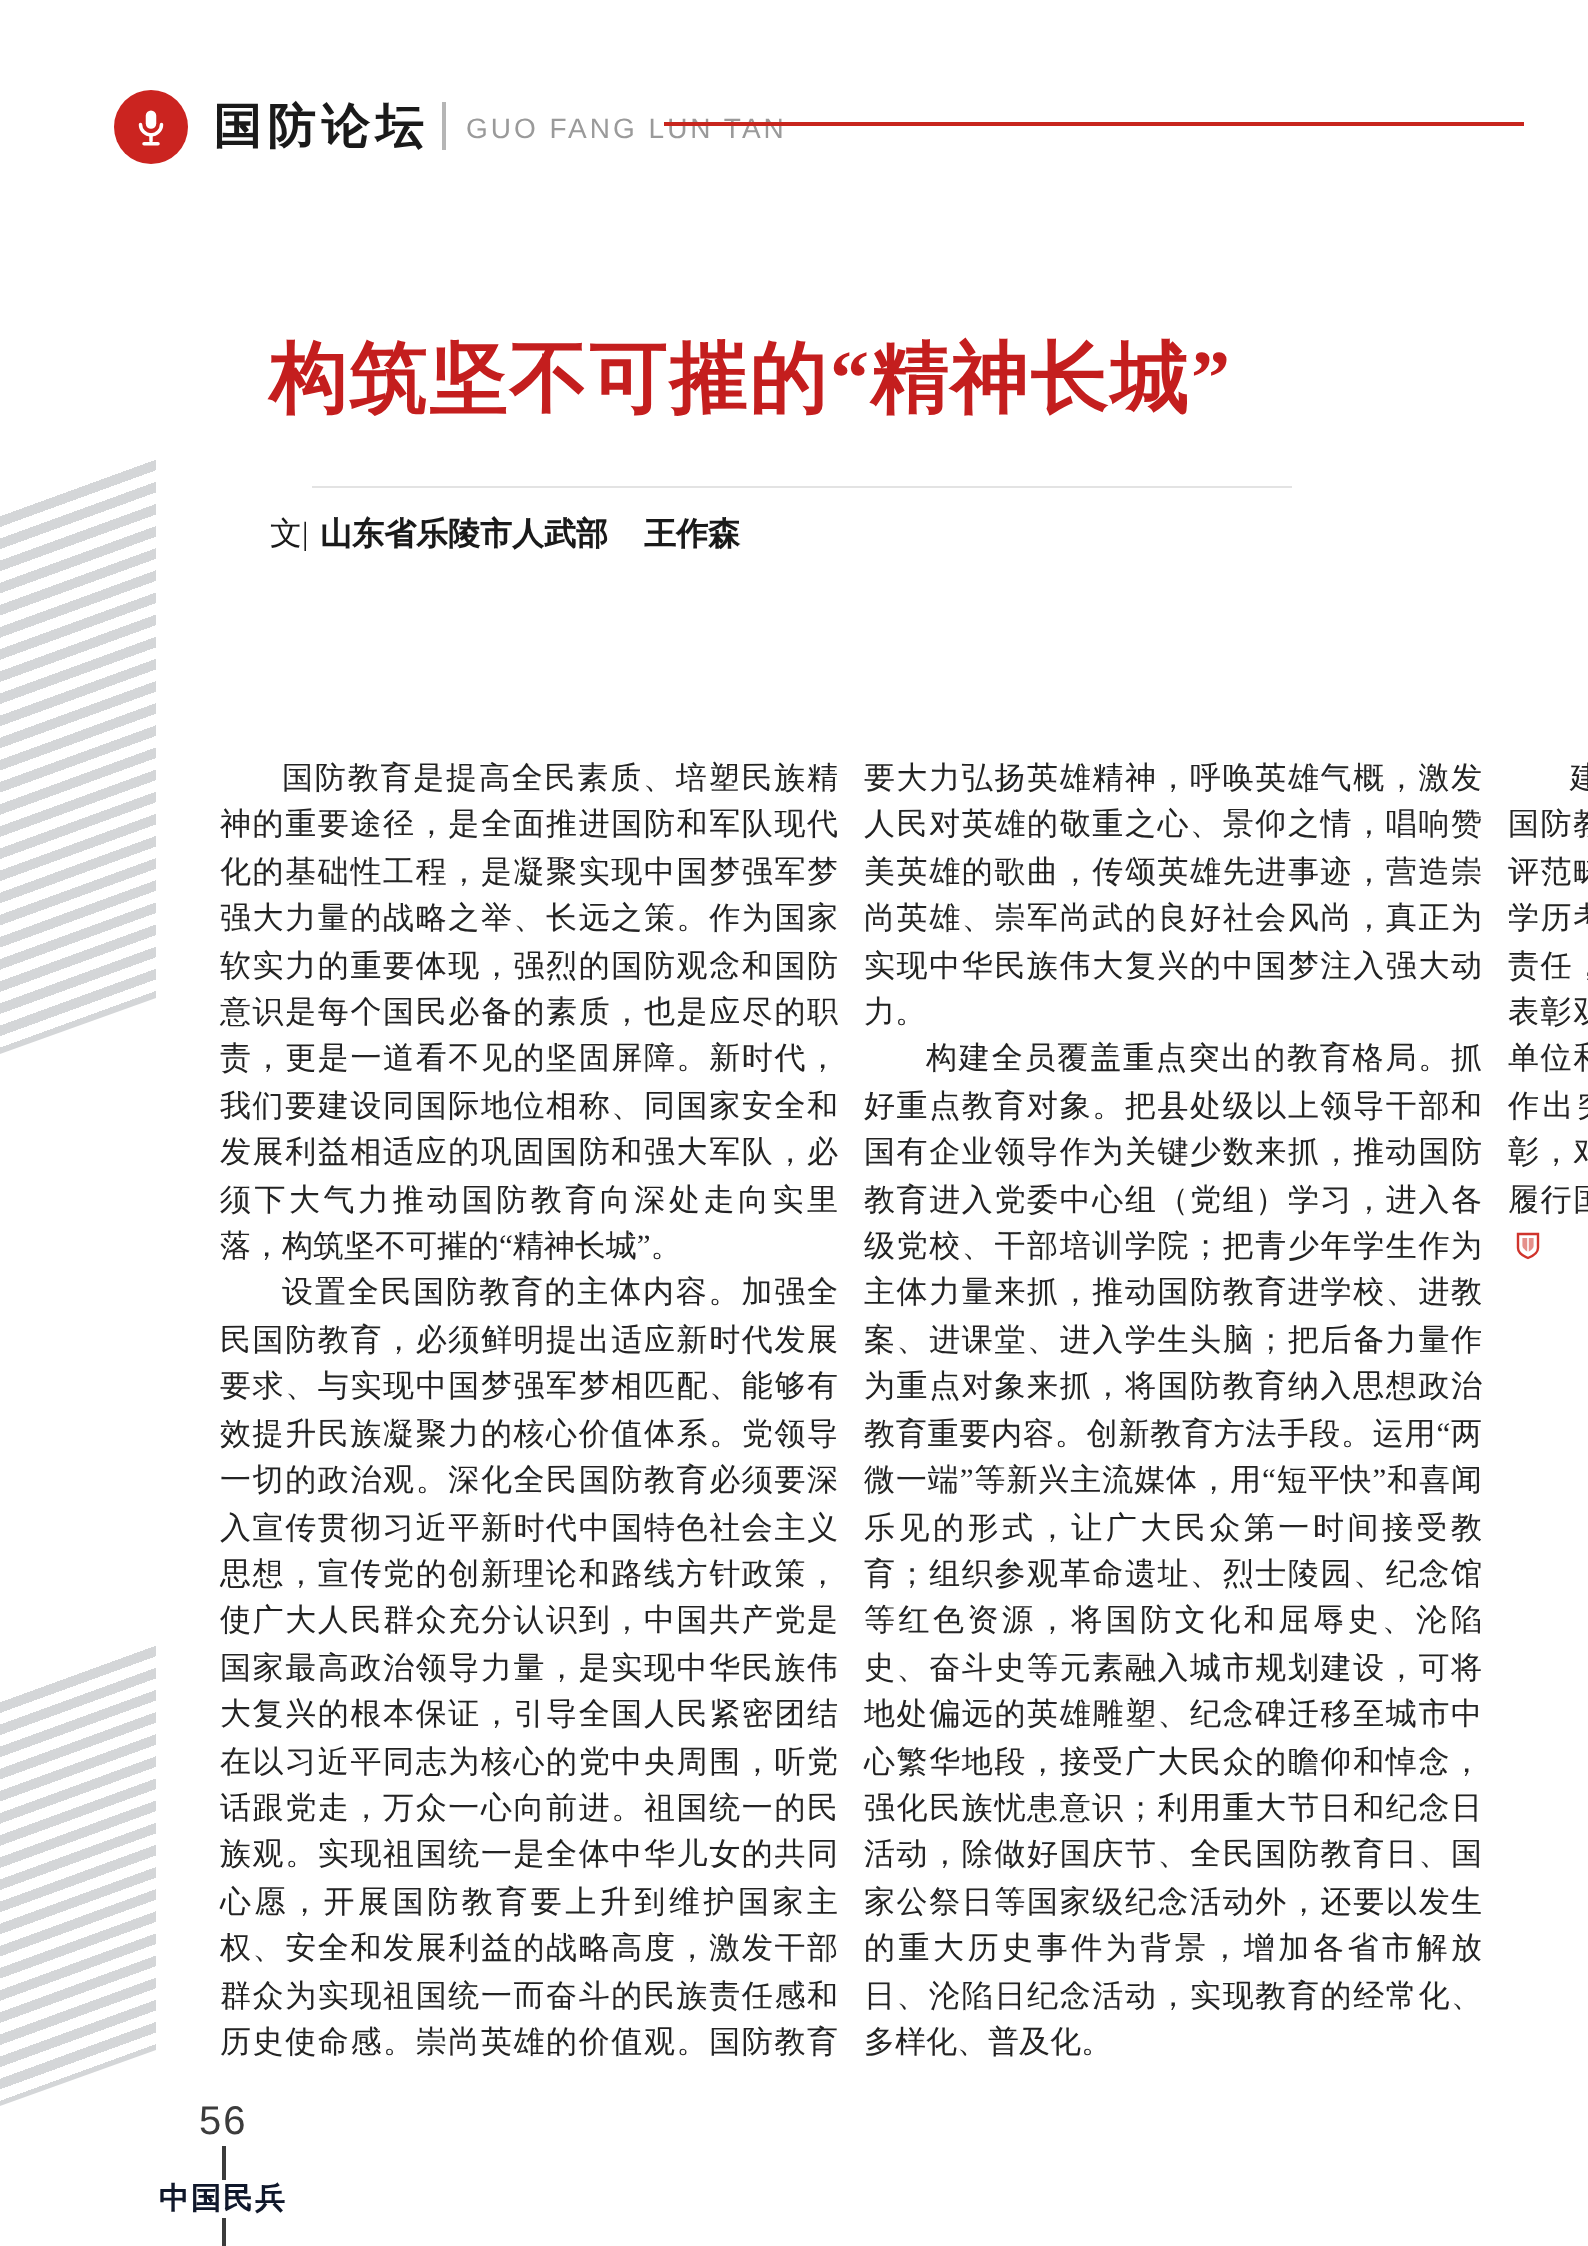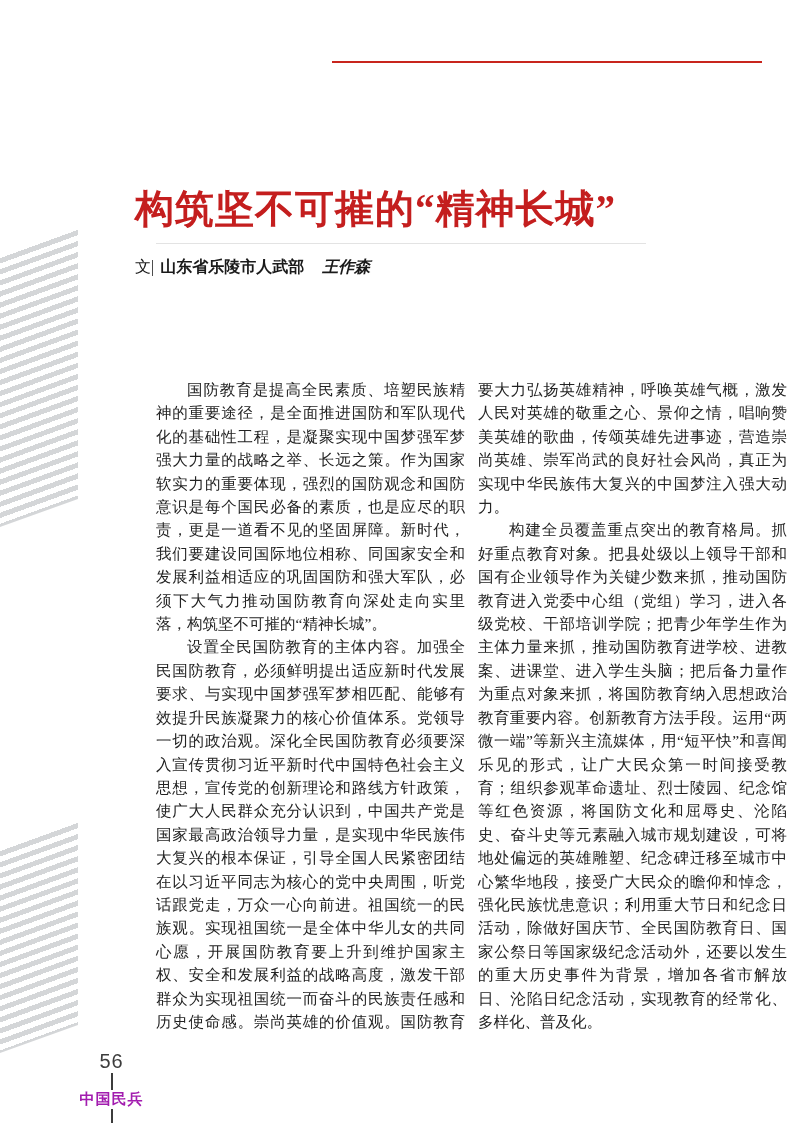--- a/index.html
+++ b/index.html
@@ -38,64 +38,77 @@
     font-family:"Liberation Sans","DejaVu Sans",sans-serif;
     font-size:14px;color:#9a9a9a;letter-spacing:1.5px;white-space:nowrap;
     padding-top:2px;
   }
   .header-rule{
     position:absolute;top:61px;left:332px;width:430px;height:2px;background:#c8251d;
   }
 
   
   .article-title{
-    position:absolute;top:156px;left:135px;width:620px;
+    position:absolute;top:136px;left:135px;width:620px;
     font-family:"Liberation Serif","DejaVu Serif",serif;
     font-weight:bold;font-size:39px;color:#c41e1e;letter-spacing:1px;
     white-space:nowrap;
   }
   .byline{
     position:absolute;top:213px;left:135px;
     font-size:16px;color:#1a1a1a;display:flex;align-items:baseline;
   }
   .byline .prefix{font-family:"Liberation Serif","DejaVu Serif",serif;margin-right:6px;}
   .byline .unit{font-family:"Liberation Sans","DejaVu Sans",sans-serif;font-weight:bold;margin-top:44px;}
-  .byline .author{font-family:"Liberation Sans","DejaVu Sans",sans-serif;font-weight:bold;margin-left:18px;font-style:italic;}
+  .byline .author{font-family:"Liberation Sans","DejaVu Sans",sans-serif;font-weight:bold;margin-left:18px;}
   .byline-rule{position:absolute;top:243px;left:156px;width:490px;height:1px;background:#e3e3e3;}
 
   
   .body-text{
     position:absolute;top:378px;left:110px;width:631px;height:660px;
     column-count:2;column-gap:13px;column-fill:auto;
     font-size:15.5px;line-height:23.4px;color:#232323;
-    text-align:justify;word-break:break-all;margin-left:46px;
+    text-align:justify;word-break:break-all;
   }
   .body-text p{margin:0;text-indent:2em;}
   .endmark-icon{display:inline-block;vertical-align:-2px;margin-left:4px;}
 
   
   .footer{
     position:absolute;top:1050px;left:57px;display:flex;align-items:center;
     font-family:"Liberation Sans","DejaVu Sans",sans-serif;color:#3c3c3c;flex-direction:column;
   }
   .footer .page-num{font-size:20px;color:#3c3c3c;letter-spacing:1px;}
   .footer .sep{width:2px;background:#3c3c3c;margin:0 9px;}
   .footer .sep.s1{height:17px;}
   .footer .sep.s2{height:14px;}
-  .footer .mag{font-size:15px;font-weight:bold;color:#a21caf;letter-spacing:1px;}
+  .footer .mag{font-size:15px;font-weight:bold;color:#0f172a;letter-spacing:1px;}
   .footer .issue{font-size:16px;color:#8b5cf6;letter-spacing:1px;padding-top:2px;}
 </style>
 </head>
 <body>
 
 <div class="page">
 
   <div class="stripes band1"></div>
   <div class="stripes band2"></div>
 
+  <div class="header">
+    <div class="mic-circle">
+      <svg width="21" height="21" viewBox="0 0 24 24" fill="none" stroke="#ffffff" stroke-width="2" stroke-linecap="round">
+        <rect x="9" y="2.5" width="6" height="10.5" rx="3" fill="#ffffff" stroke="none"></rect>
+        <path d="M6 10.5 a6 6 0 0 0 12 0"></path>
+        <line x1="12" y1="16.5" x2="12" y2="20"></line>
+        <line x1="8" y1="21.5" x2="16" y2="21.5"></line>
+      </svg>
+    </div>
+    <div class="section-title">国防论坛</div>
+    <div class="header-divider"></div>
+    <div class="section-subtitle">GUO FANG LUN TAN</div>
+  </div>
   <div class="header-rule"></div>
 
   <h1 class="article-title">构筑坚不可摧的“精神长城”</h1>
   <div class="byline">
     <span class="prefix">文|</span>
     <span class="unit">山东省乐陵市人武部</span>
     <span class="author">王作森</span>
   </div>
   <div class="byline-rule"></div>
 

